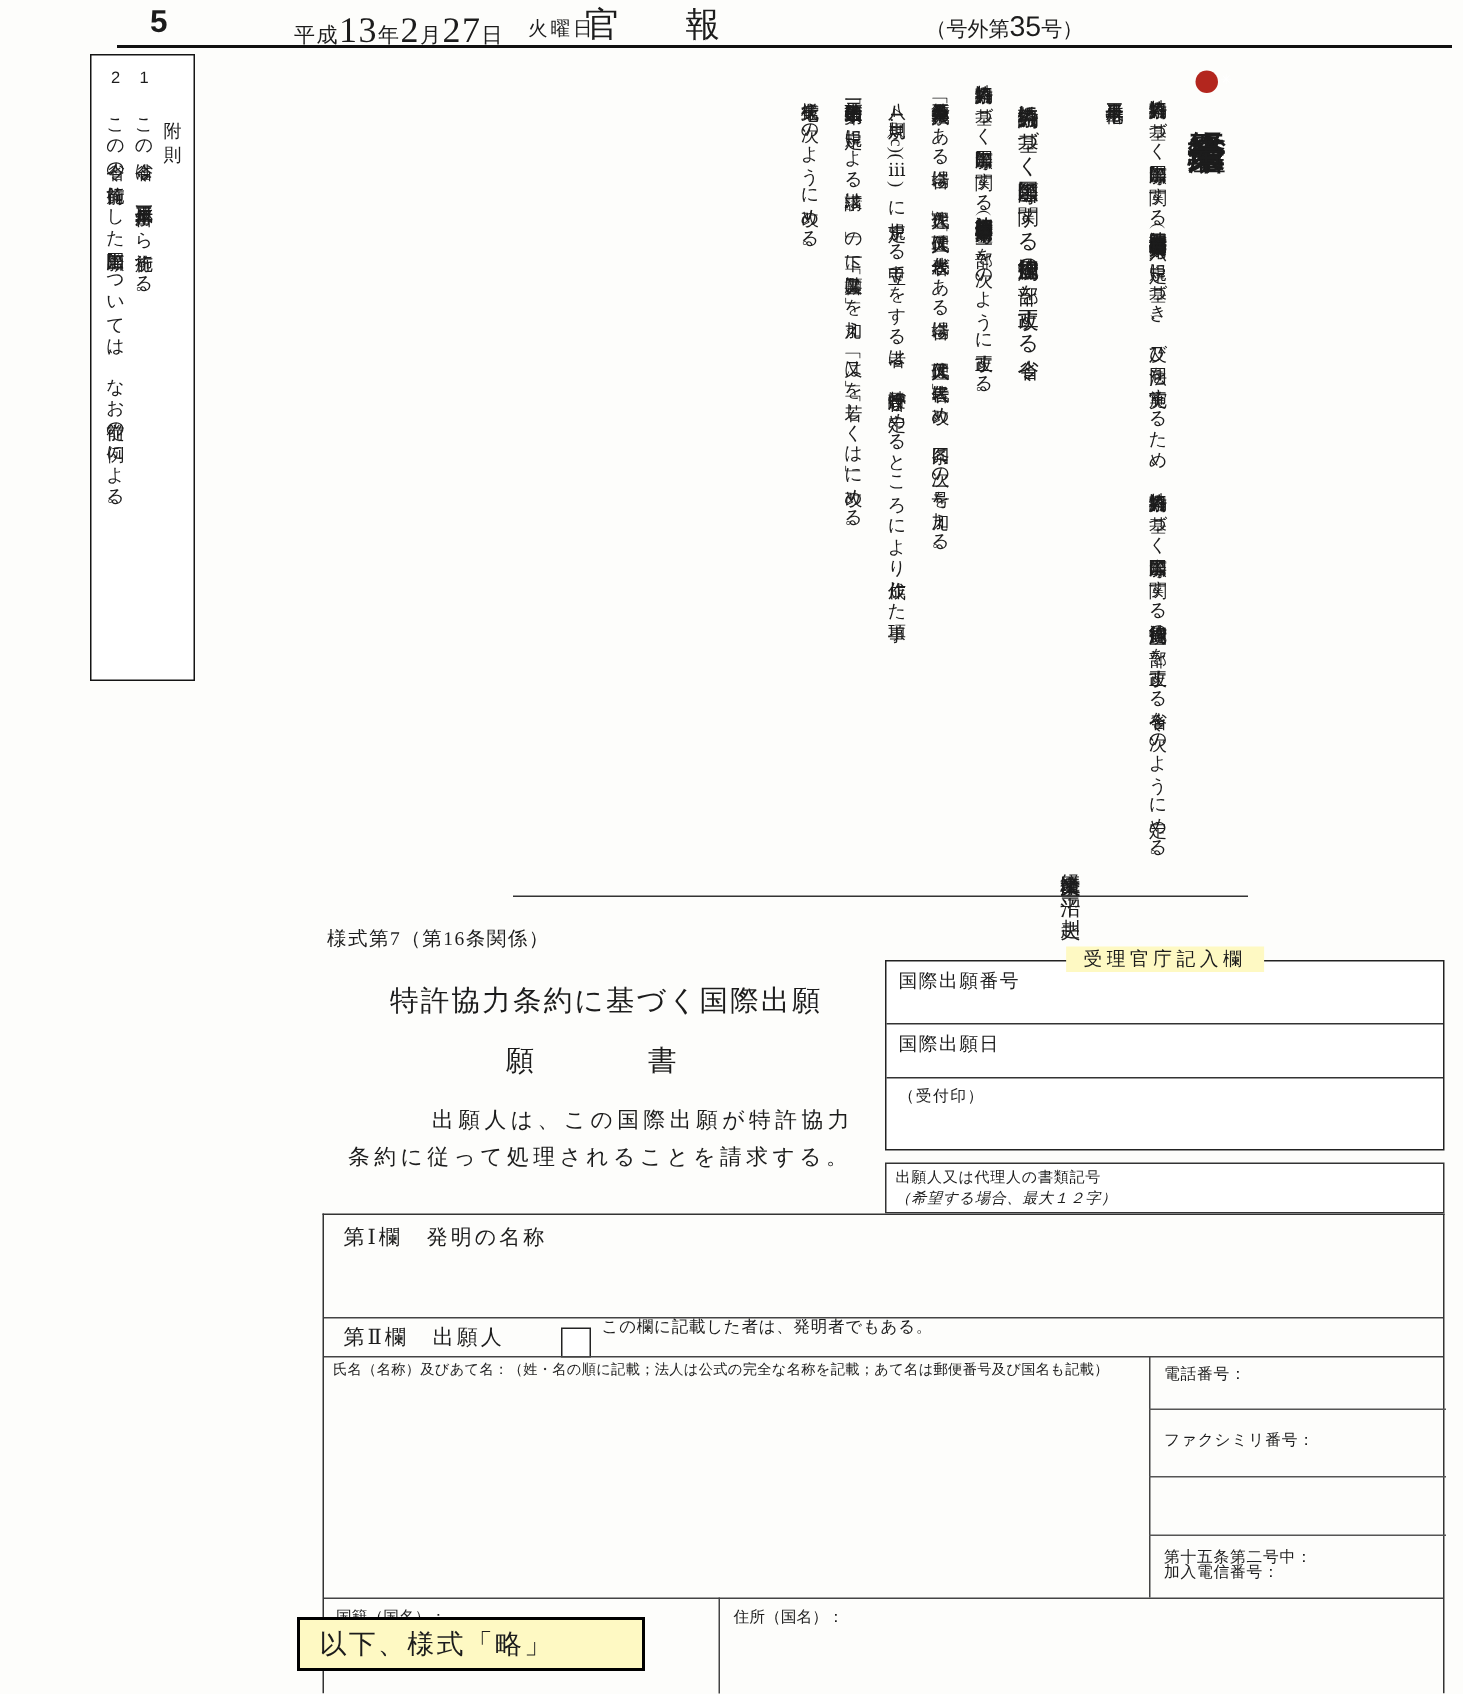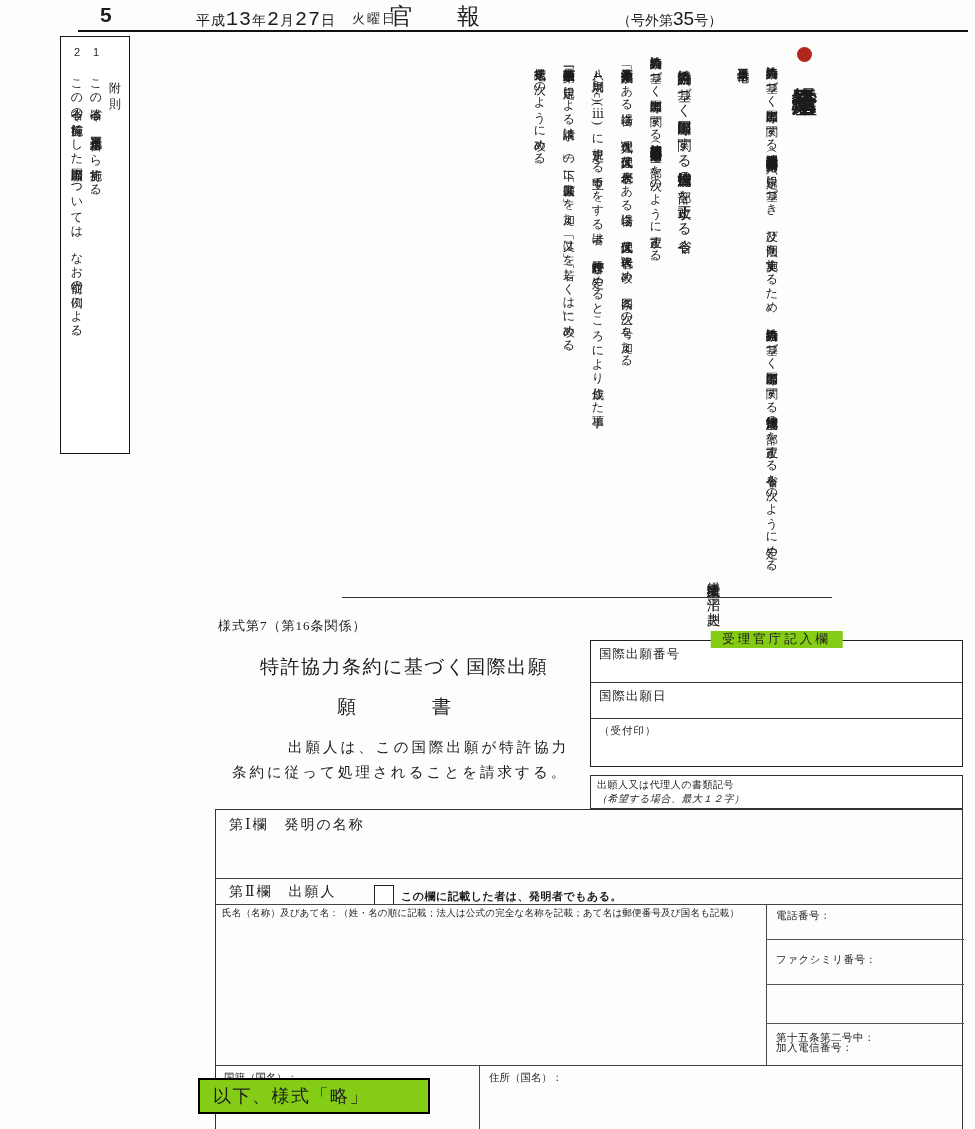--- a/index.html
+++ b/index.html
@@ -5,21 +5,21 @@
   html,body{margin:0;padding:0;}
   body{
     width:975px;height:1129px;position:relative;overflow:hidden;
     background:#fdfdfb;color:#1c1c1c;
     font-family:"Liberation Serif","DejaVu Serif",serif;
   }
   .abs{position:absolute;}
   
   .pageno{left:100px;top:3px;font-size:21px;font-weight:bold;font-family:"Liberation Sans",sans-serif;}
   .hdr-date{left:196px;top:8px;font-size:14px;letter-spacing:1px;white-space:nowrap;}
-  .hdr-date .lg{font-size:20px;font-family:Liberation Mono, monospace;}
+  .hdr-date .lg{font-size:24px;font-family:Liberation Serif, serif;}
   .hdr-week{left:352px;top:10px;font-size:13px;letter-spacing:2px;}
   .hdr-kanpo{left:390px;top:1px;font-size:23px;font-weight:normal;letter-spacing:44px;white-space:nowrap;}
   .hdr-issue{left:617px;top:8px;font-size:14px;white-space:nowrap;}
   .hdr-issue .lg{font-size:19px;font-family:"Liberation Sans",sans-serif;}
   .hdr-rule{left:78px;top:30px;width:890px;height:2px;background:#111;}
 
   
   .vbody{
     top:47px;right:153px;height:556px;width:505px;
     writing-mode:vertical-rl;text-orientation:mixed;
@@ -60,21 +60,21 @@
   .form-label{left:218px;top:617px;font-size:13px;letter-spacing:1px;}
   .form-title{left:260px;top:654px;font-size:19px;letter-spacing:1.5px;white-space:nowrap;}
   .form-subtitle{left:337px;top:694px;font-size:19px;white-space:pre;}
   .form-decl{left:232px;top:735px;width:342px;font-size:14.5px;letter-spacing:3px;
              line-height:25px;text-indent:56px;margin:0;}
 
   
   .office-box{left:590px;top:640px;width:373px;height:127px;
               border:1.5px solid #222;box-sizing:border-box;background:#fff;}
   .office-legend{position:absolute;top:-10px;left:50%;transform:translateX(-50%);
-                 background:#84cc16;padding:0 12px;font-size:12.5px;letter-spacing:3px;white-space:nowrap;}
+                 background:#fef9c3;padding:0 12px;font-size:12.5px;letter-spacing:3px;white-space:nowrap;}
   .office-row{position:absolute;left:0;width:100%;box-sizing:border-box;
               padding:5px 0 0 8px;font-size:12.5px;letter-spacing:1px;}
   .o-r1{top:0;height:42px;border-bottom:1px solid #333;}
   .o-r2{top:42px;height:36px;border-bottom:1px solid #333;}
   .o-r3{top:78px;height:46px;font-size:10.5px;}
 
   
   .docket-box{left:590px;top:775px;width:373px;height:34px;
               border:1px solid #333;box-sizing:border-box;background:#fff;
               padding:2px 0 0 6px;z-index:3;}
@@ -91,30 +91,30 @@
   .l-r34{top:255px;}
   .vline{position:absolute;width:1px;background:#444;}
   .v-phone{left:550px;top:94px;height:161px;}
   .v-nat{left:263px;top:255px;height:65px;}
   .phline{position:absolute;left:550px;width:198px;height:1px;background:#555;}
   .ph-1{top:129px;} .ph-2{top:174px;} .ph-3{top:213px;}
   .box1-label{position:absolute;left:13px;top:6px;font-size:14px;letter-spacing:2px;}
   .box2-label{position:absolute;left:13px;top:73px;font-size:14px;letter-spacing:2px;}
   .chkbox{position:absolute;left:158px;top:75px;width:18px;height:18px;
           border:1.2px solid #222;background:#fff;}
-  .chk-note{position:absolute;left:185px;top:79px;font-size:11px;letter-spacing:0.5px;font-weight:bold;}
+  .chk-note{position:absolute;left:185px;top:67px;font-size:11px;letter-spacing:0.5px;}
   .name-label{position:absolute;left:6px;top:97px;width:535px;font-size:9.5px;letter-spacing:0.2px;}
   .contact{position:absolute;left:560px;font-size:10.5px;letter-spacing:0.5px;text-align:center;}
   .c-0{top:99px;} .c-1{top:143px;} .c-2{top:183px;margin-top:48px;} .c-3{top:221px;}
   .nat-label{position:absolute;left:8px;top:261px;font-size:10.5px;}
   .res-label{position:absolute;left:273px;top:261px;font-size:10.5px;}
 
   
   .omit-box{left:198px;top:1078px;width:232px;height:36px;border:2px solid #000;
-            box-sizing:border-box;background:#84cc16;z-index:5;
+            box-sizing:border-box;background:#fef9c3;z-index:5;
             font-size:18px;letter-spacing:1.5px;line-height:32px;padding-left:13px;}
 </style>
 </head>
 <body>
 
 <div class="abs pageno">5</div>
 <div class="abs hdr-date"><span>平成</span><span class="lg">13</span><span>年</span><span class="lg">2</span><span>月</span><span class="lg">27</span><span>日</span></div>
 <div class="abs hdr-week">火曜日</div>
 <div class="abs hdr-kanpo">官報</div>
 <div class="abs hdr-issue"><span>（号外第</span><span class="lg">35</span><span>号）</span></div>

